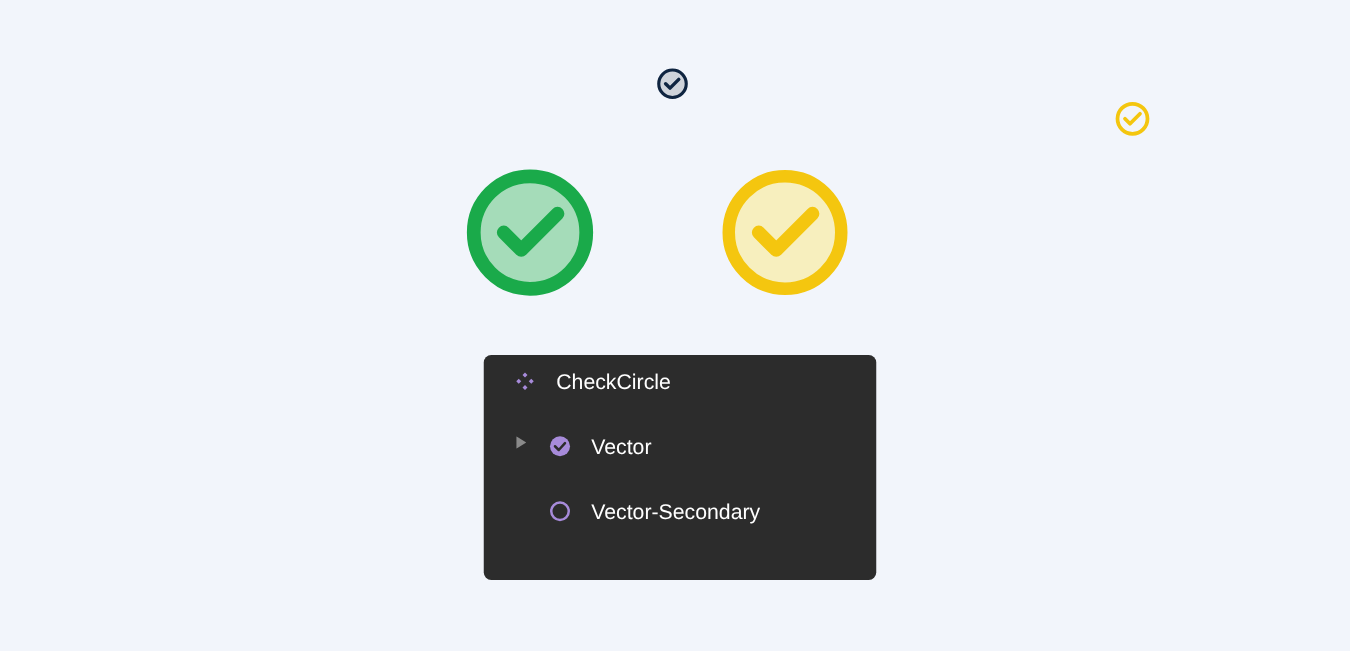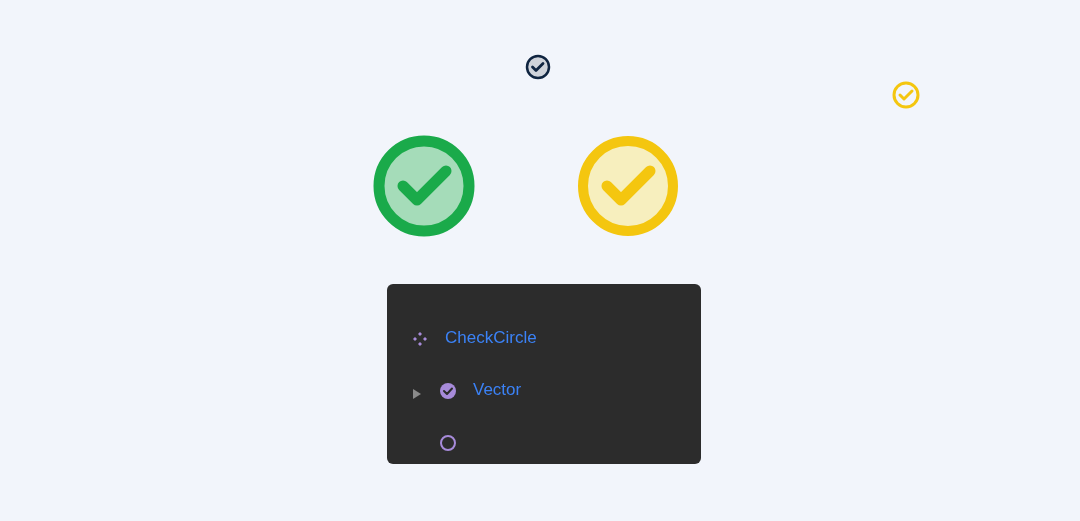--- a/index.html
+++ b/index.html
@@ -63,24 +63,24 @@
       position: absolute;
       top: 284px;
       left: 387px;
       width: 314px;
       background: #2c2c2c;
       border-radius: 6px;
       padding: 12px 0;
     }
     .layer-row {
       display: flex;
-      align-items: flex-end;
+      align-items: flex-start;
       height: 52px;
       padding: 0 24px;
-      color: #3b82f6;
+      color: #ffffff;
       font-size: 17px;
       gap: 16px;
       cursor: pointer;
     }
     .layer-row.child {
       padding-left: 24px;
     }
     .layer-icon {
       width: 18px;
       height: 18px;
@@ -159,14 +159,15 @@
     <span>Vector</span>
   </div>
 
   <div class="layer-row child">
     <div class="disclosure-spacer"></div>
     <div class="layer-icon">
       <svg width="18" height="18" viewBox="0 0 18 18">
         <circle cx="9" cy="9" r="7" fill="none" stroke="#a78bda" stroke-width="2"></circle>
       </svg>
     </div>
+    <span>Vector-Secondary</span>
   </div>
 </div>
 
 </body></html>

